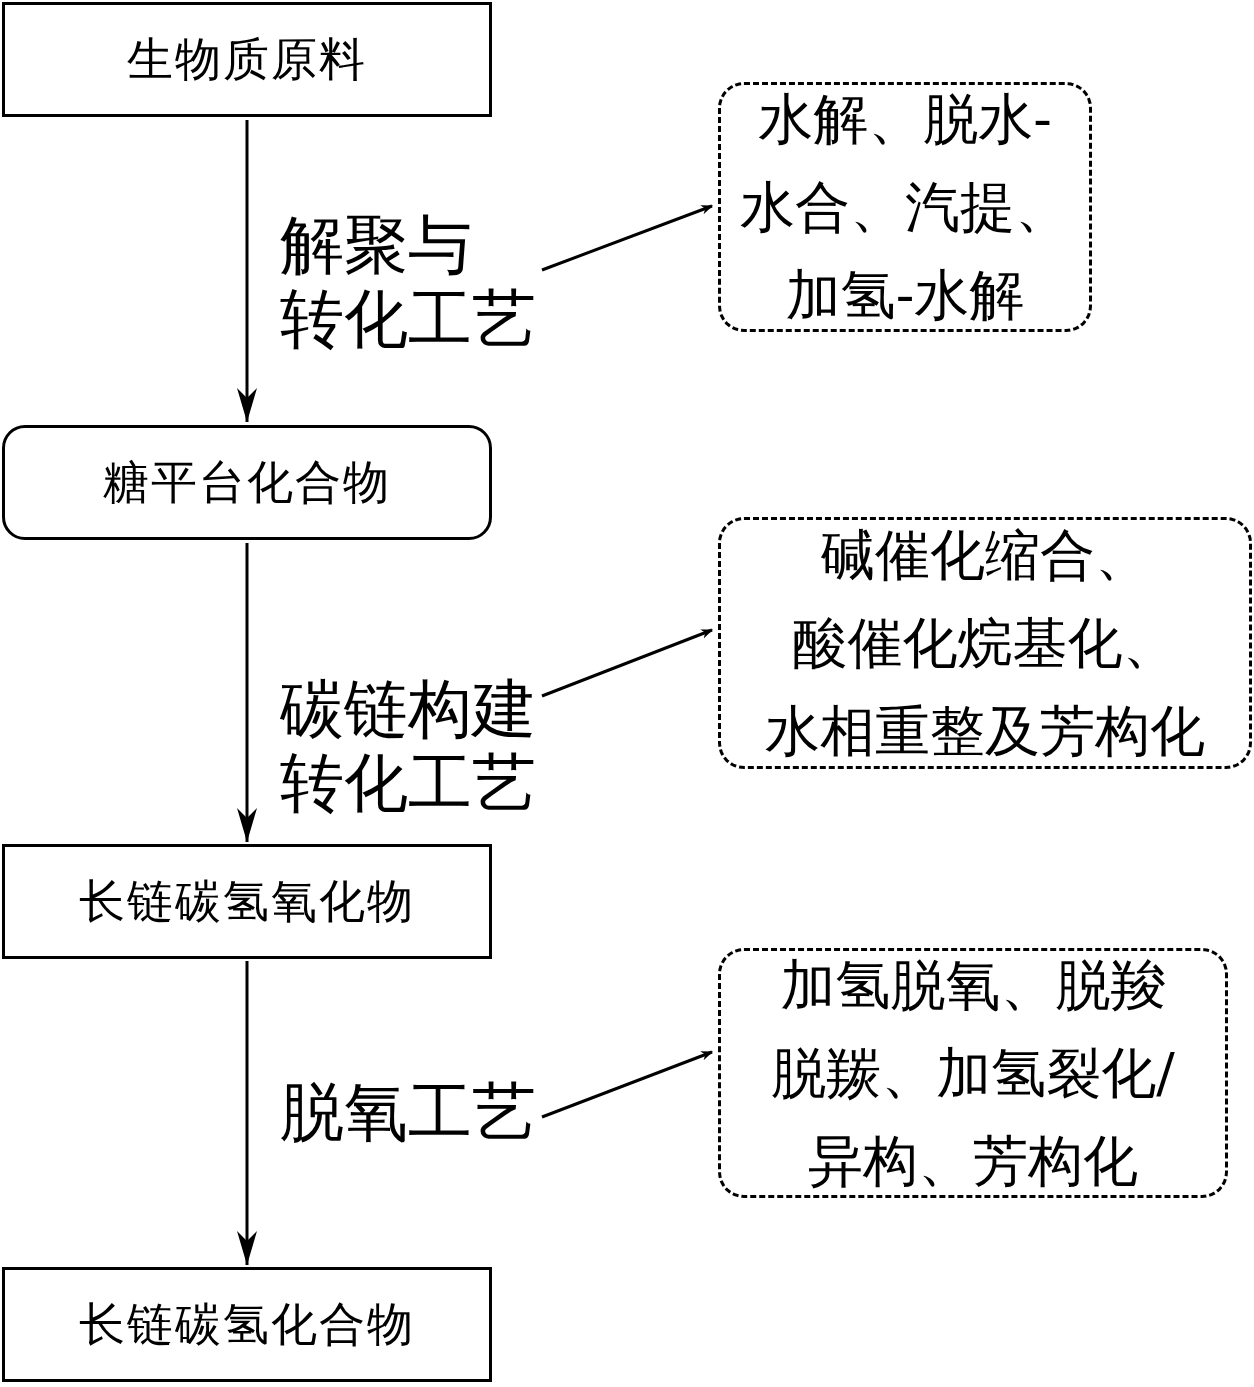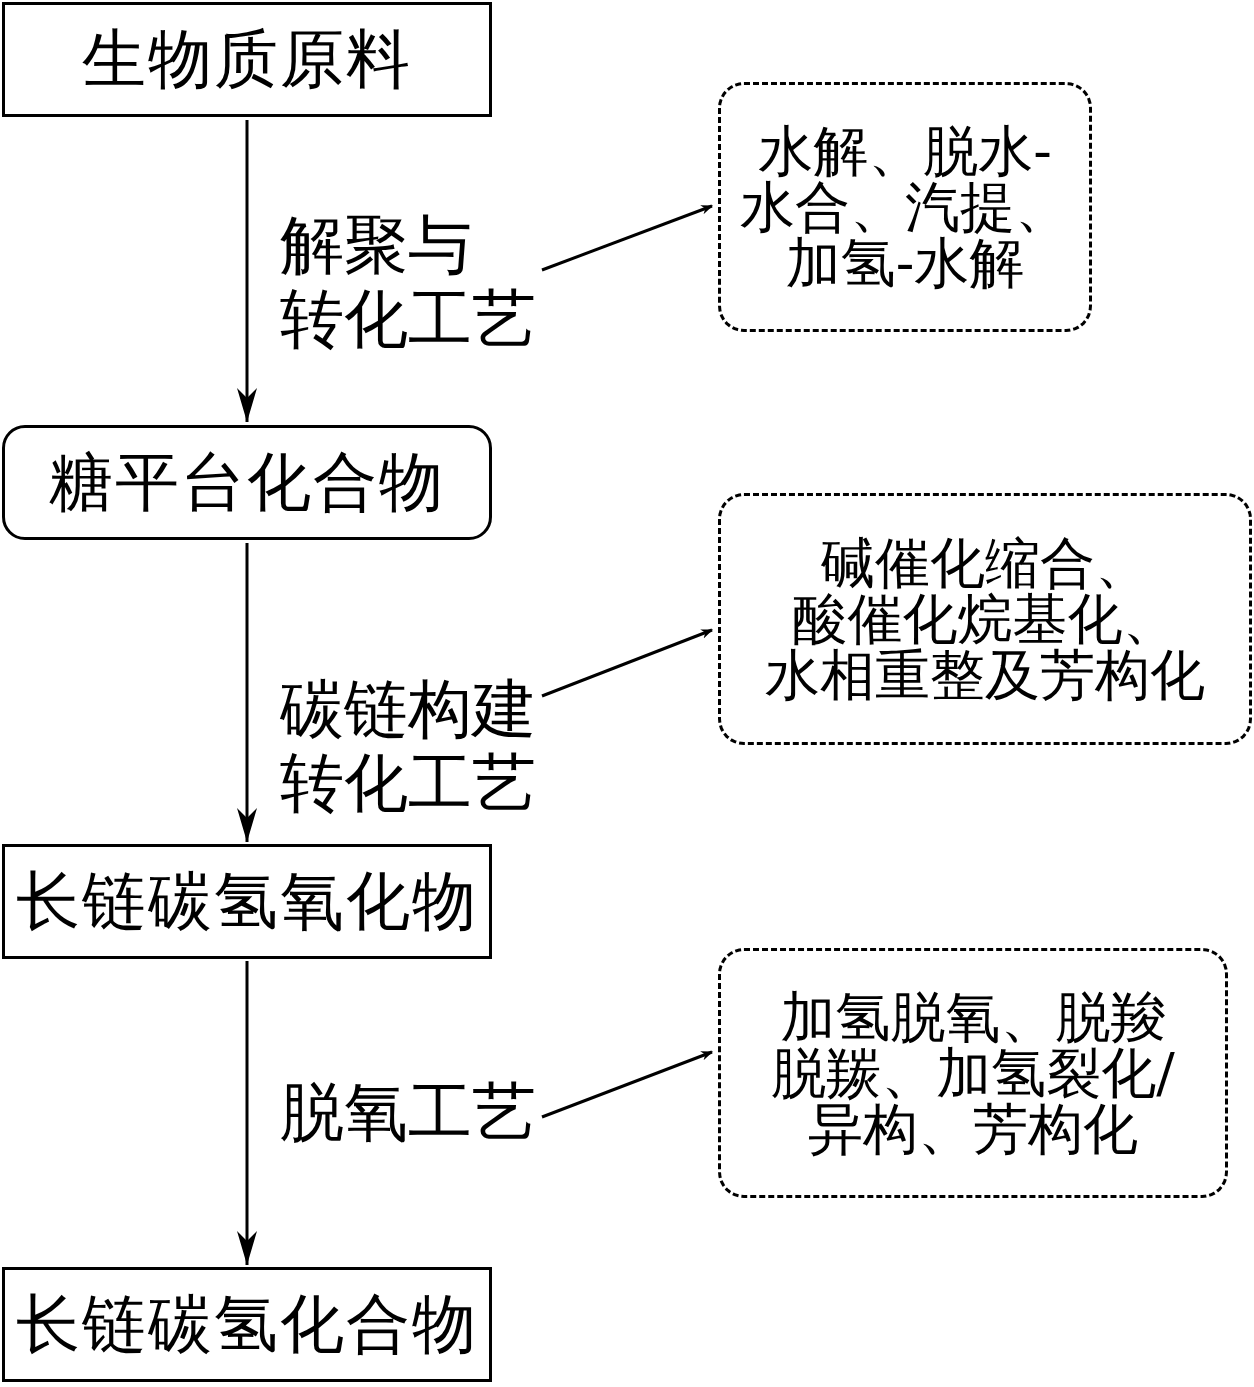--- a/index.html
+++ b/index.html
@@ -1,24 +1,24 @@
 <!DOCTYPE html>
 <html><head>
 <meta charset="utf-8">
 <style>
   html, body { margin:0; padding:0; background:#ffffff; }
   body { width:1254px; height:1387px; position:relative; overflow:hidden;
          font-family: "DejaVu Serif", "Liberation Serif", serif; color:#000; }
   .node { position:absolute; left:2px; width:490px; height:115px; border:3px solid #000;
           box-sizing:border-box; display:flex; align-items:center; justify-content:center;
-          font-size:64px; letter-spacing:2px; background:#fff; }
+          font-size:46px; letter-spacing:2px; background:#fff; }
   .label { position:absolute; left:280px; font-size:64px; line-height:74px; white-space:pre; }
   .note { position:absolute; border:3px dashed #000; border-radius:26px; box-sizing:border-box;
           display:flex; align-items:center; justify-content:center; text-align:center;
-          font-size:55px; line-height:56px; white-space:pre; background:#fff; }
+          font-size:55px; line-height:88px; white-space:pre; background:#fff; }
   svg.links { position:absolute; left:0; top:0; }
 </style>
 </head>
 <body>
 
 <svg class="links" width="1254" height="1387">
   <defs>
     <marker id="arrow" viewBox="0 0 20 20" refX="18" refY="10" markerWidth="12" markerHeight="12" orient="auto" markerUnits="userSpaceOnUse">
       <path d="M0,2 L20,10 L0,18 L6,10 Z" fill="#000"></path>
     </marker>
@@ -45,18 +45,18 @@
 
 <div class="label" style="top:208px;">解聚与
 转化工艺</div>
 <div class="label" style="top:628px;margin-top:44px;">碳链构建
 转化工艺</div>
 <div class="label" style="top:1075px;">脱氧工艺</div>
 
 <div class="note" style="left:718px; top:82px; width:374px; height:250px;">水解、脱水-
 水合、汽提、
 加氢-水解</div>
-<div class="note" style="left:718px; top:493px; width:534px; height:252px;text-align:center;">碱催化缩合、
+<div class="note" style="left:718px; top:517px; width:534px; height:252px;text-align:center;">碱催化缩合、
 酸催化烷基化、
 水相重整及芳构化</div>
 <div class="note" style="left:718px; top:948px; width:510px; height:250px;">加氢脱氧、脱羧
 脱羰、加氢裂化/
 异构、芳构化</div>
 
 </body></html>

